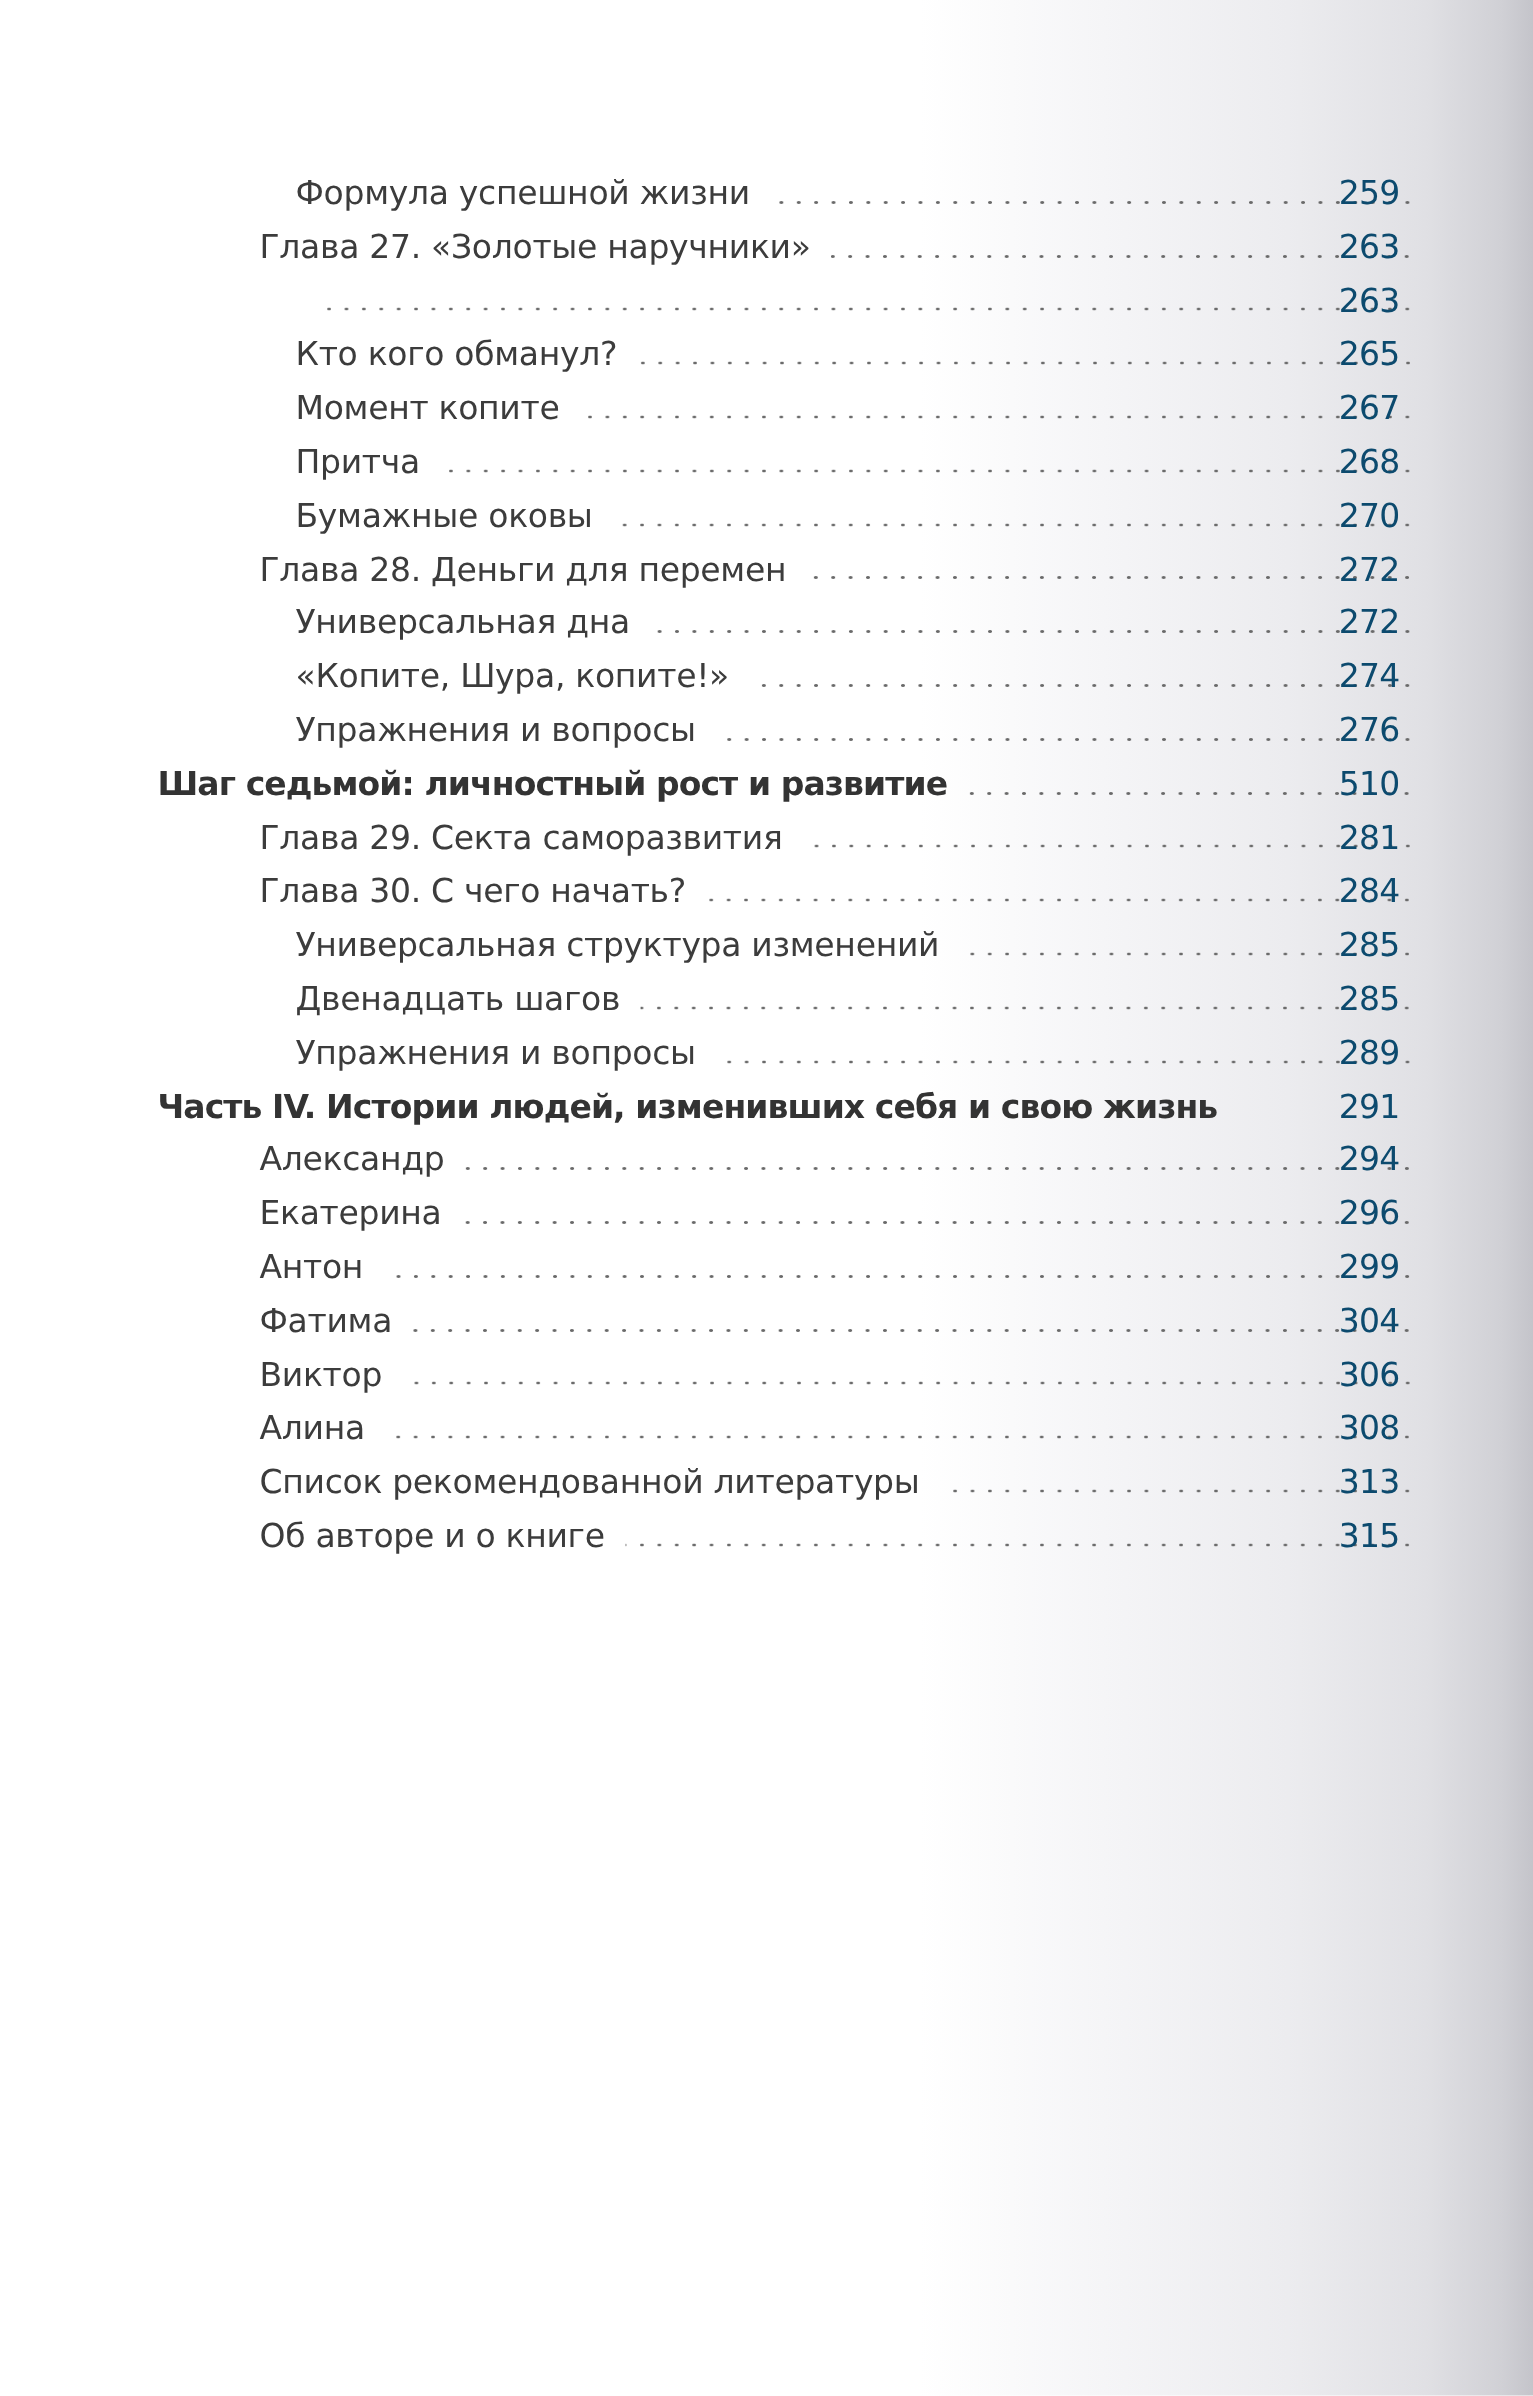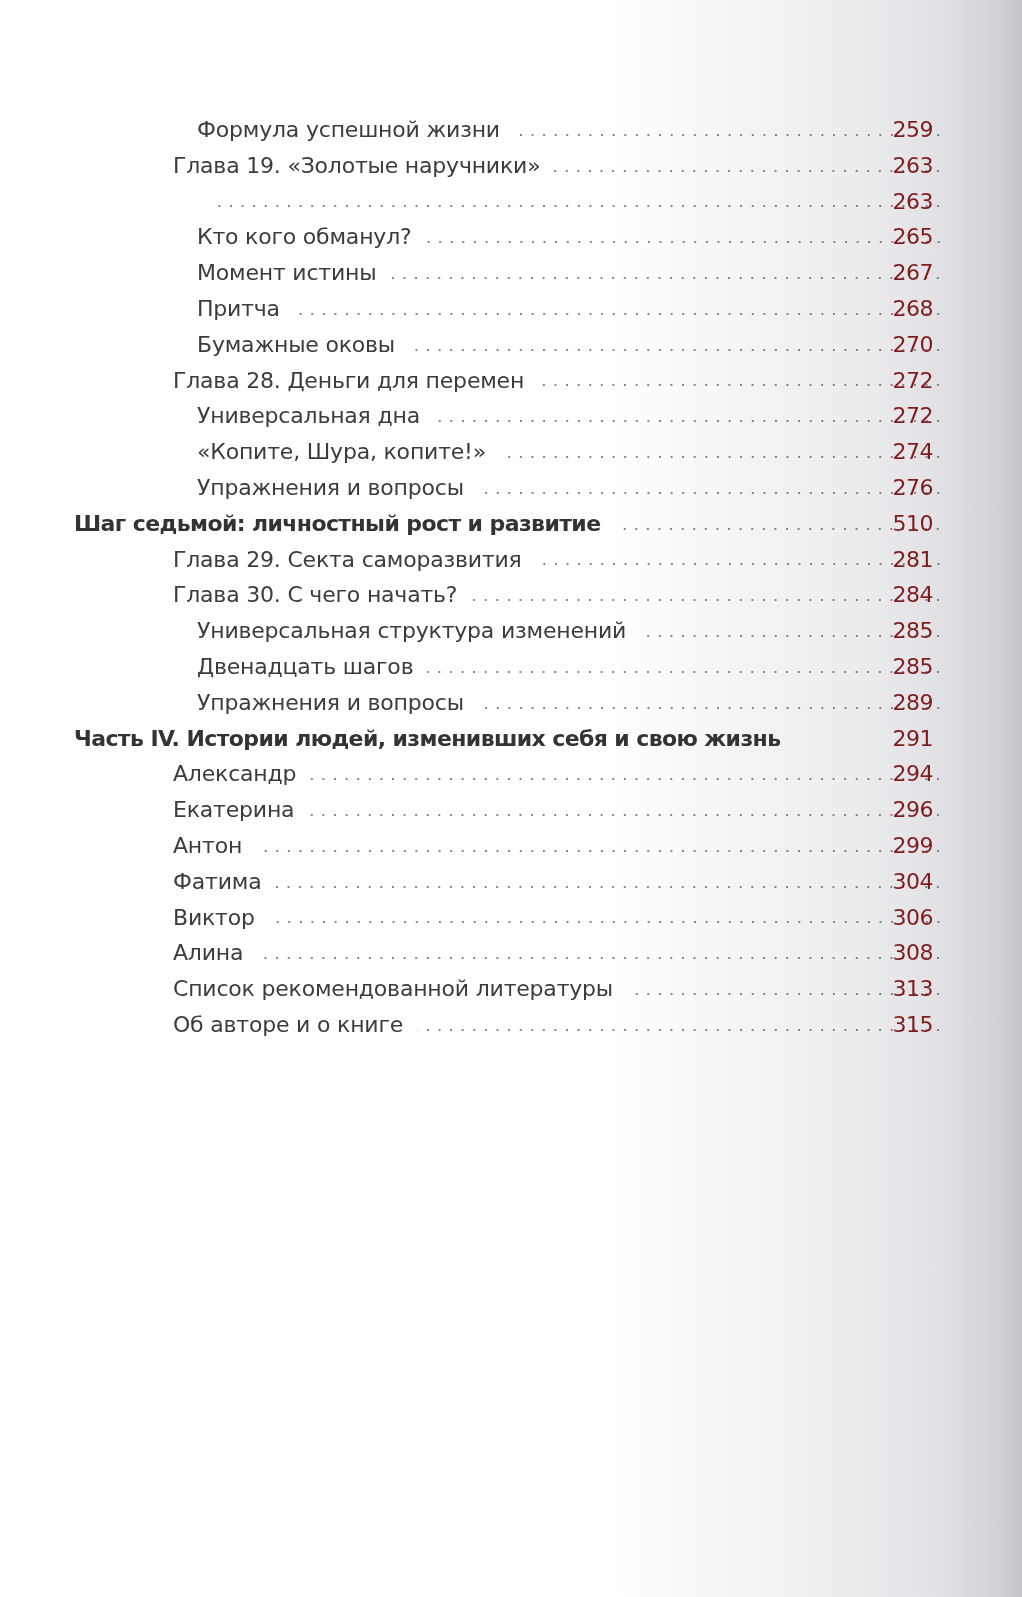--- a/index.html
+++ b/index.html
@@ -30,21 +30,21 @@
     }
     .row {
       position: relative;
       height: 35.8px;
       display: flex;
       align-items: center;
       font-size: 22px;
       line-height: 35.8px;
       letter-spacing: -0.2px;
     }
-    .row.l1 { padding-left: 74px; }
+    .row.l1 { padding-left: 105px; }
     .row.l2 { padding-left: 173px; }
     .row.l3 { padding-left: 197px; }
     .row .title {
       white-space: nowrap;
       flex: 0 0 auto;
     }
     .row.bold .title {
       font-weight: bold;
       color: #333;
       letter-spacing: -0.6px;
@@ -60,51 +60,51 @@
     }
     .row .leader.none {
       background: none;
     }
     .row .page {
       position: absolute;
       right: 77px;
       top: 0;
       width: 60px;
       text-align: right;
-      color: #7f1d1d;
+      color: #0c4a6e;
       font-weight: normal;
       letter-spacing: -0.5px;
     }
   </style>
 </head>
 <body>
 
 <div class="toc">
 
   <div class="row l3">
       <span class="title">Формула успешной жизни</span>
       <span class="leader"></span>
       <span class="page">259</span>
     </div>
   <div class="row l2">
-      <span class="title">Глава 19. «Золотые наручники»</span>
+      <span class="title">Глава 27. «Золотые наручники»</span>
       <span class="leader"></span>
       <span class="page">263</span>
     </div>
   <div class="row l3">
       <span class="leader"></span>
       <span class="page">263</span>
     </div>
   <div class="row l3">
       <span class="title">Кто кого обманул?</span>
       <span class="leader"></span>
       <span class="page">265</span>
     </div>
   <div class="row l3">
-      <span class="title">Момент истины</span>
+      <span class="title">Момент копите</span>
       <span class="leader"></span>
       <span class="page">267</span>
     </div>
   <div class="row l3">
       <span class="title">Притча</span>
       <span class="leader"></span>
       <span class="page">268</span>
     </div>
   <div class="row l3">
       <span class="title">Бумажные оковы</span>

